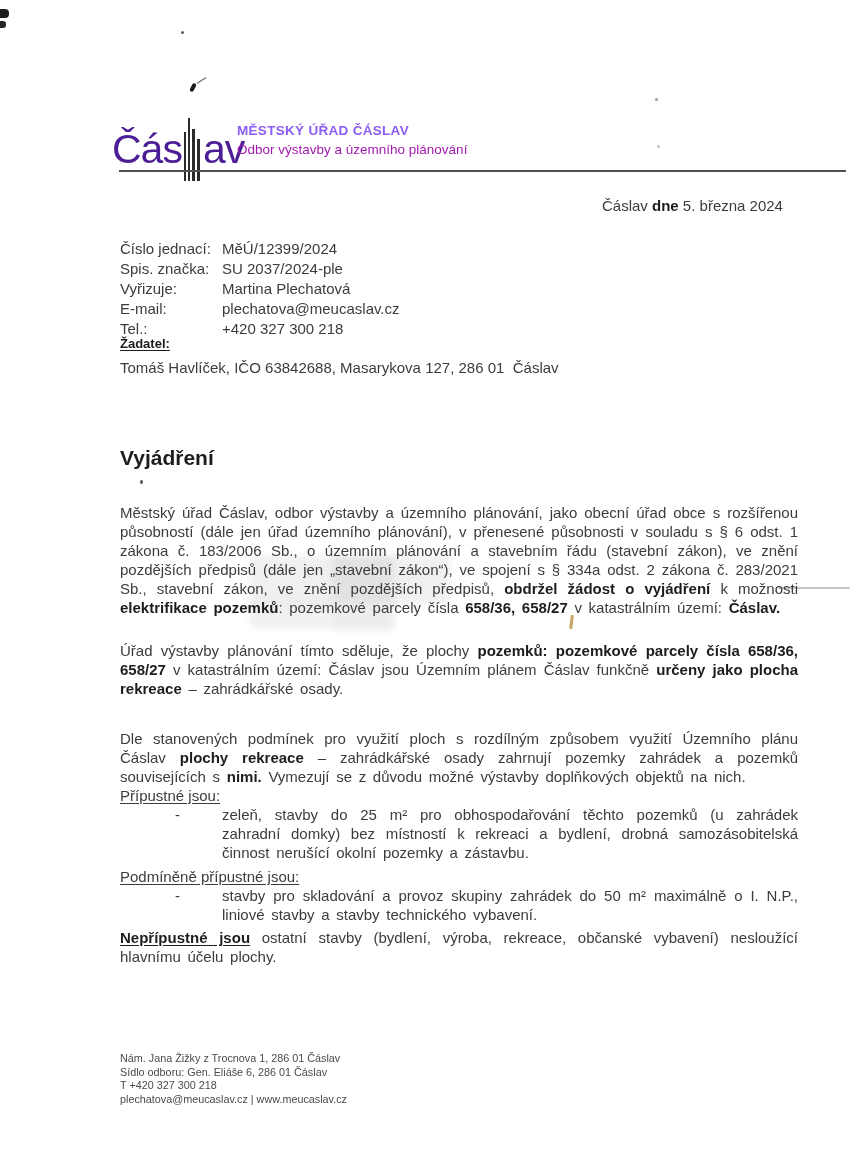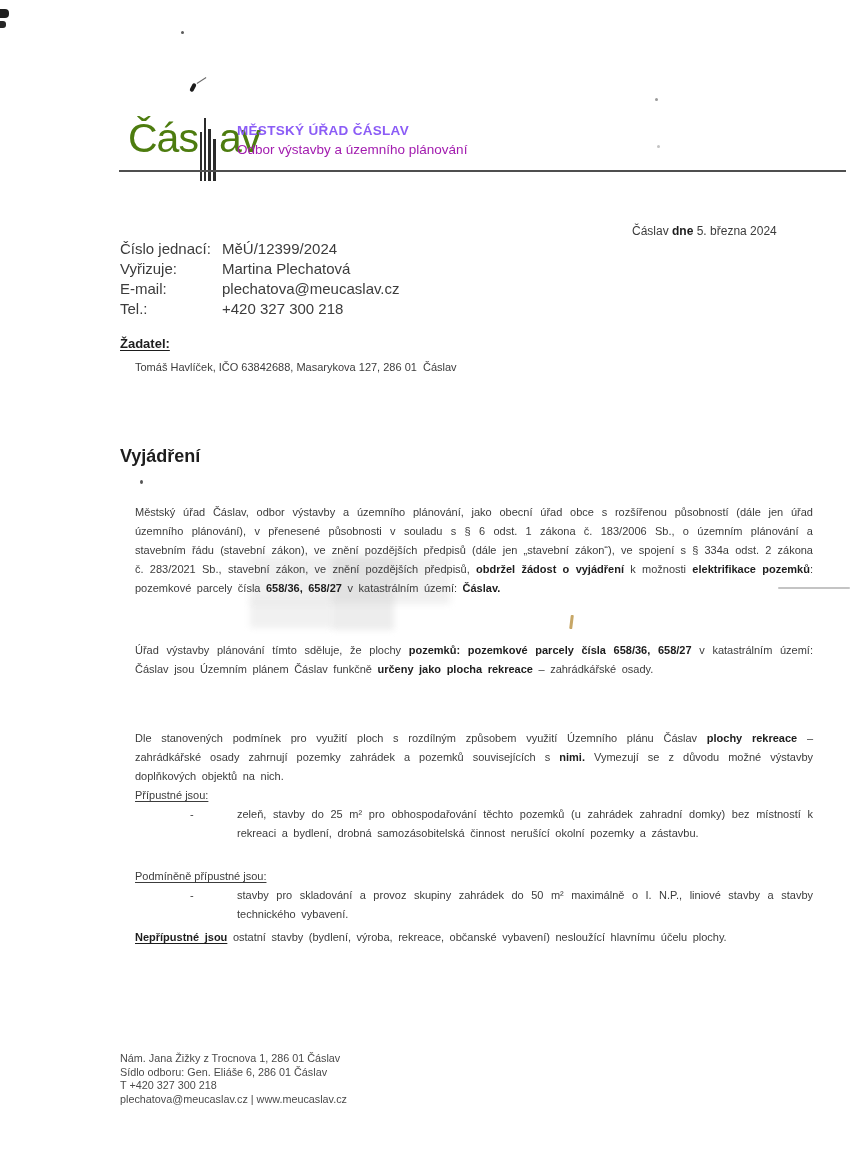--- a/index.html
+++ b/index.html
@@ -2,51 +2,51 @@
 <html lang="cs"><head>
 <meta charset="utf-8">
 <style>
   html,body{margin:0;padding:0;background:#ffffff;}
   body{width:850px;height:1169px;position:relative;overflow:hidden;
        font-family:"Liberation Sans", sans-serif;color:#3c3c3c;
        -webkit-font-smoothing:antialiased;}
   .abs{position:absolute;}
 
   
-  .logo{left:112px;top:118px;display:flex;align-items:flex-start;color:#4d7c0f;margin-left:16px;}
+  .logo{left:112px;top:118px;display:flex;align-items:center;color:#4c1d95;}
   .logo .ltxt{font-size:41px;line-height:1;letter-spacing:-1px;}
   .bars{display:flex;align-items:flex-end;margin:0 3px 0 2px;}
   .bars i{display:block;background:#2b2b2b;}
   .bar1{width:2px;height:49px;margin-right:2px;}
   .bar2{width:2px;height:63px;margin-right:2px;}
   .bar3{width:3px;height:52px;margin-right:2px;}
   .bar4{width:3px;height:42px;}
 
   
   .officeblock{left:237px;top:121px;line-height:19px;}
   .officename{font-size:13.5px;font-weight:700;color:#8b5cf6;letter-spacing:.3px;}
   .department{font-size:13.5px;color:#a21caf;}
   .rule{left:119px;top:170px;width:727px;height:2px;background:#4f4f4f;}
 
   
   .meta{left:120px;top:196px;font-size:15px;line-height:20px;margin-top:43px;}
   .meta .row{display:flex;}
   .meta .lab{width:102px;}
   .meta .val{white-space:pre;}
-  .dateline{left:632px;top:197px;font-size:12px;white-space:pre;margin-top:27px;}
+  .dateline{left:602px;top:197px;font-size:15px;white-space:pre;}
 
   
-  .txt{font-size:11px;line-height:19px;width:678px;margin-left:15px;}
+  .txt{font-size:15px;line-height:19px;width:678px;}
   .just{text-align:justify;word-spacing:2.5px;}
   .b,.rb{font-weight:700;color:#1d1d1d;}
   .u,.ru{text-decoration:underline;text-underline-offset:2px;}
   .applicant-h{left:120px;top:336px;font-size:13px;font-weight:700;color:#1d1d1d;
                text-decoration:underline;text-underline-offset:2px;}
   .applicant-l{left:120px;top:358px;white-space:pre-wrap;}
-  .subject{left:120px;top:446px;font-size:18px;font-weight:700;color:#1d1d1d;}
+  .subject{left:120px;top:446px;font-size:21px;font-weight:700;color:#1d1d1d;}
   .p1{left:120px;top:503px;}
   .p2{left:120px;top:641px;}
   .p3{left:120px;top:729px;}
   .h-prip{left:120px;top:786px;}
   .li1{left:120px;top:805px;}
   .h-podm{left:120px;top:867px;}
   .li2{left:120px;top:886px;}
   .p-nep{left:120px;top:928px;}
   .li{display:flex;padding-left:55px;box-sizing:border-box;}
   .li .marker{width:47px;flex:none;}
@@ -103,20 +103,24 @@
   <div class="department">Odbor výstavby a územního plánování</div>
 </div>
 <div class="abs rule"></div>
 
 <div class="abs meta">
   <div class="row">
     <div class="lab">Číslo jednací:</div>
     <div class="val">MěÚ/12399/2024</div>
   </div>
   <div class="row">
+    <div class="lab">Spis. značka:</div>
+    <div class="val">SU 2037/2024-ple</div>
+  </div>
+  <div class="row">
     <div class="lab">Vyřizuje:</div>
     <div class="val">Martina Plechatová</div>
   </div>
   <div class="row">
     <div class="lab">E-mail:</div>
     <div class="val">plechatova@meucaslav.cz</div>
   </div>
   <div class="row">
     <div class="lab">Tel.:</div>
     <div class="val">+420 327 300 218</div>

